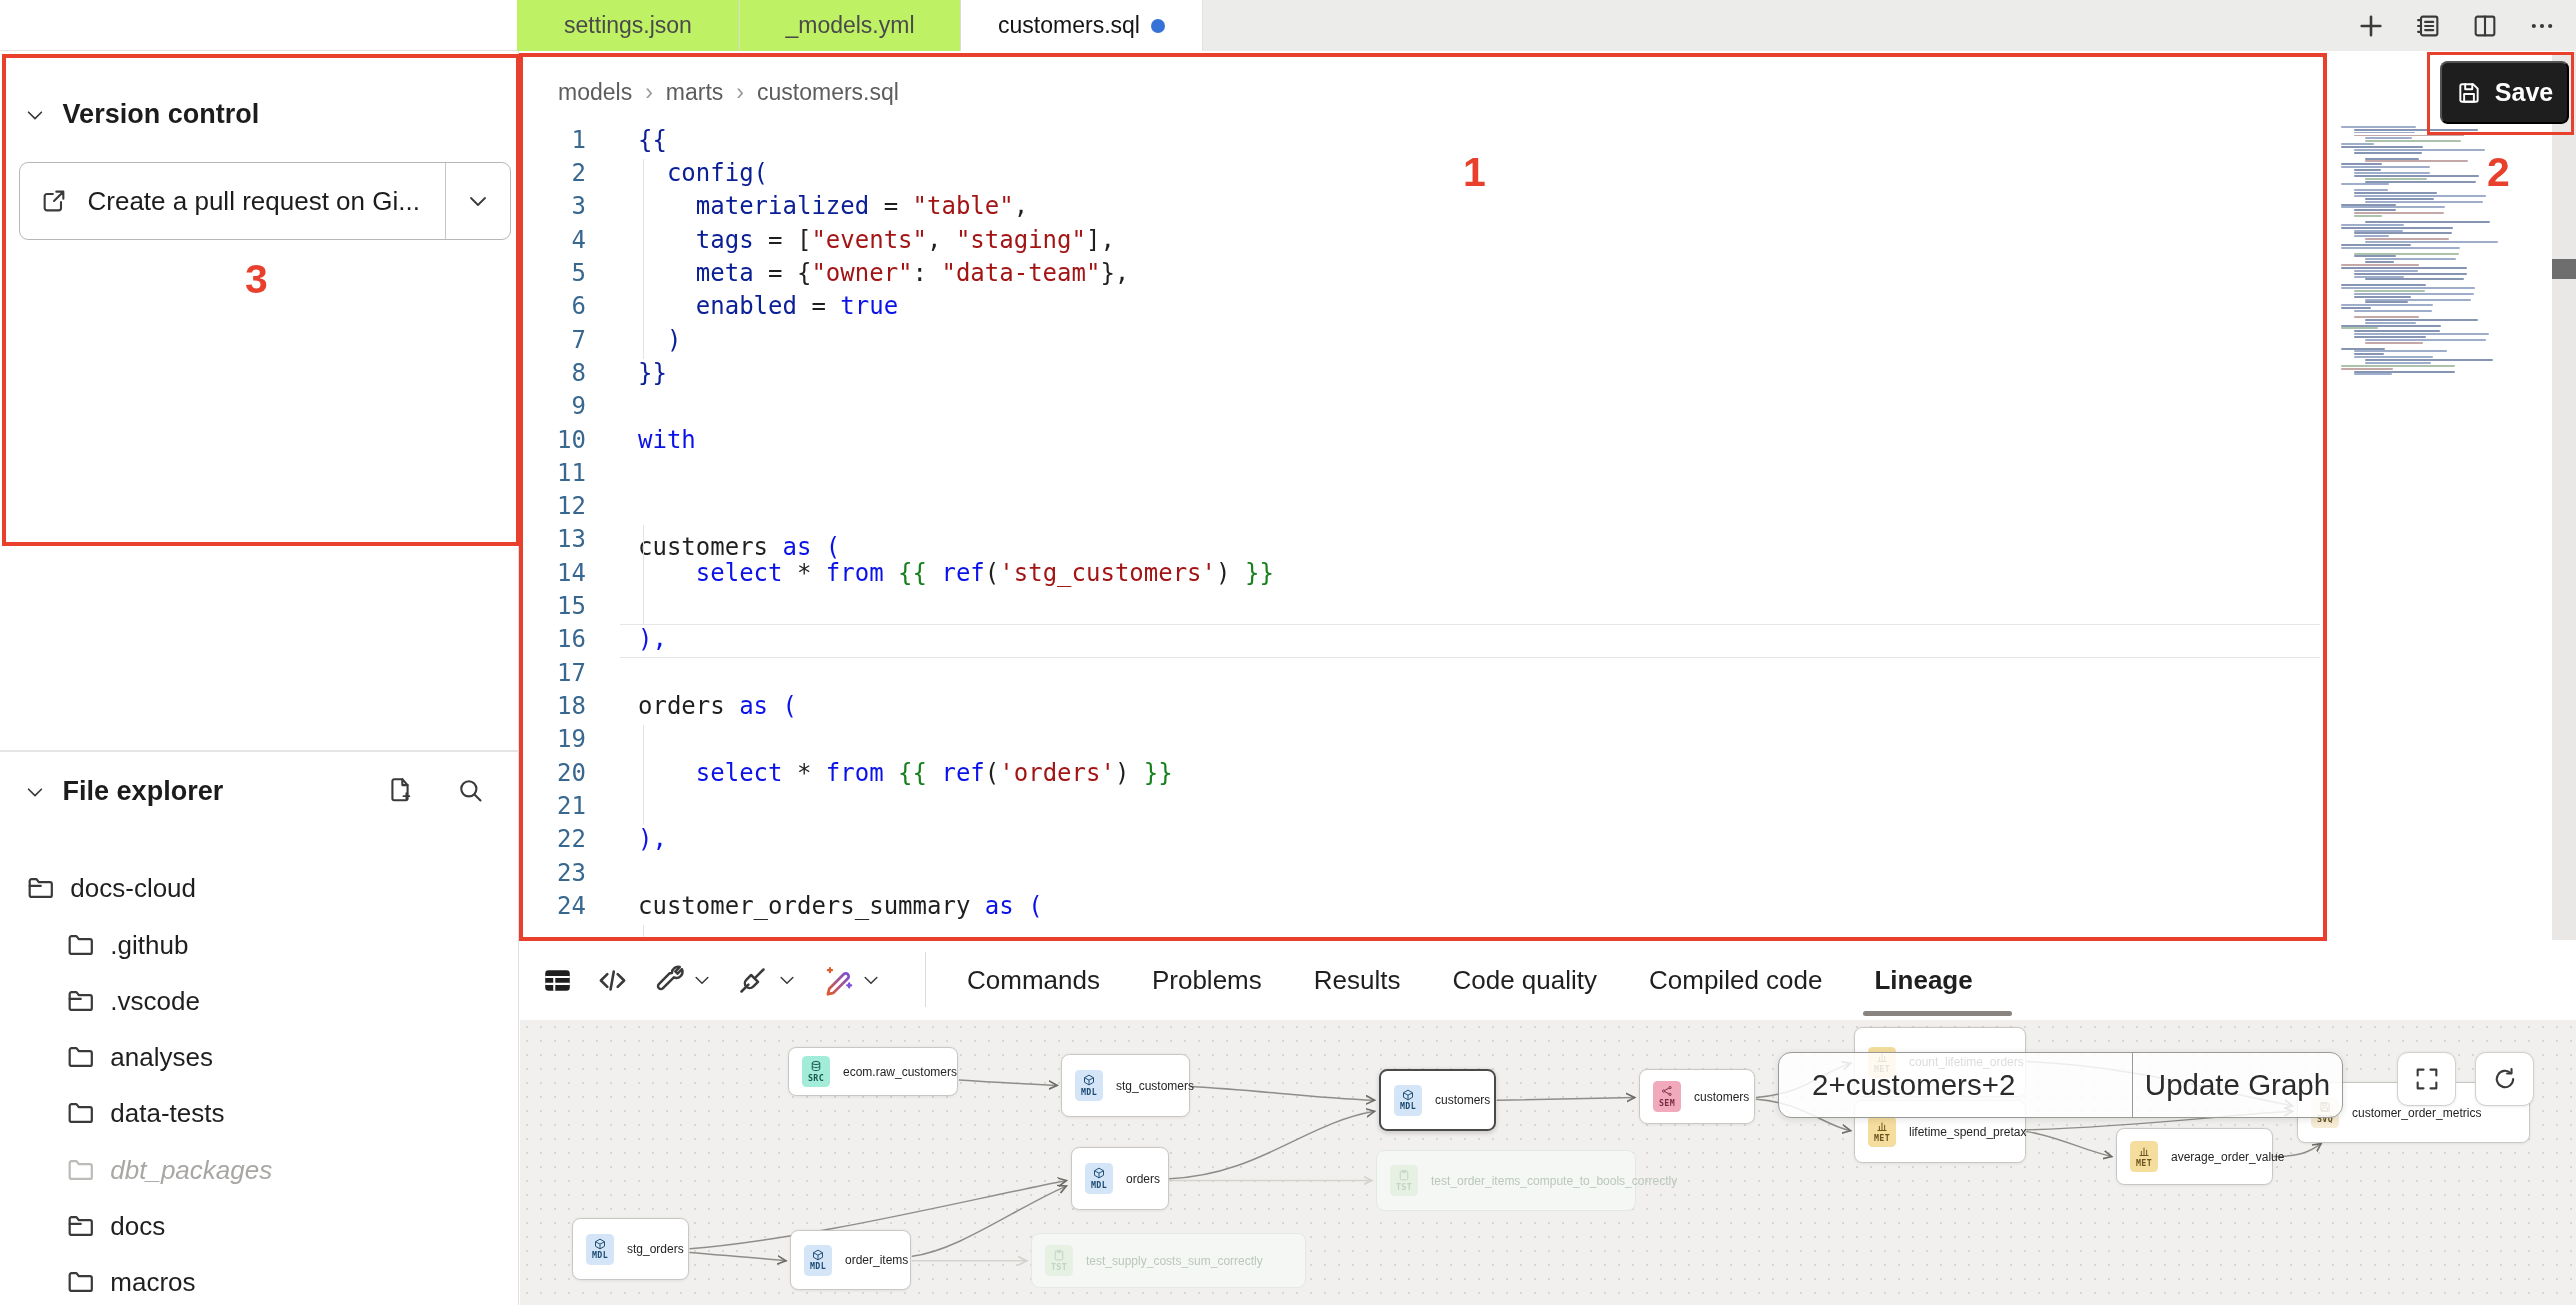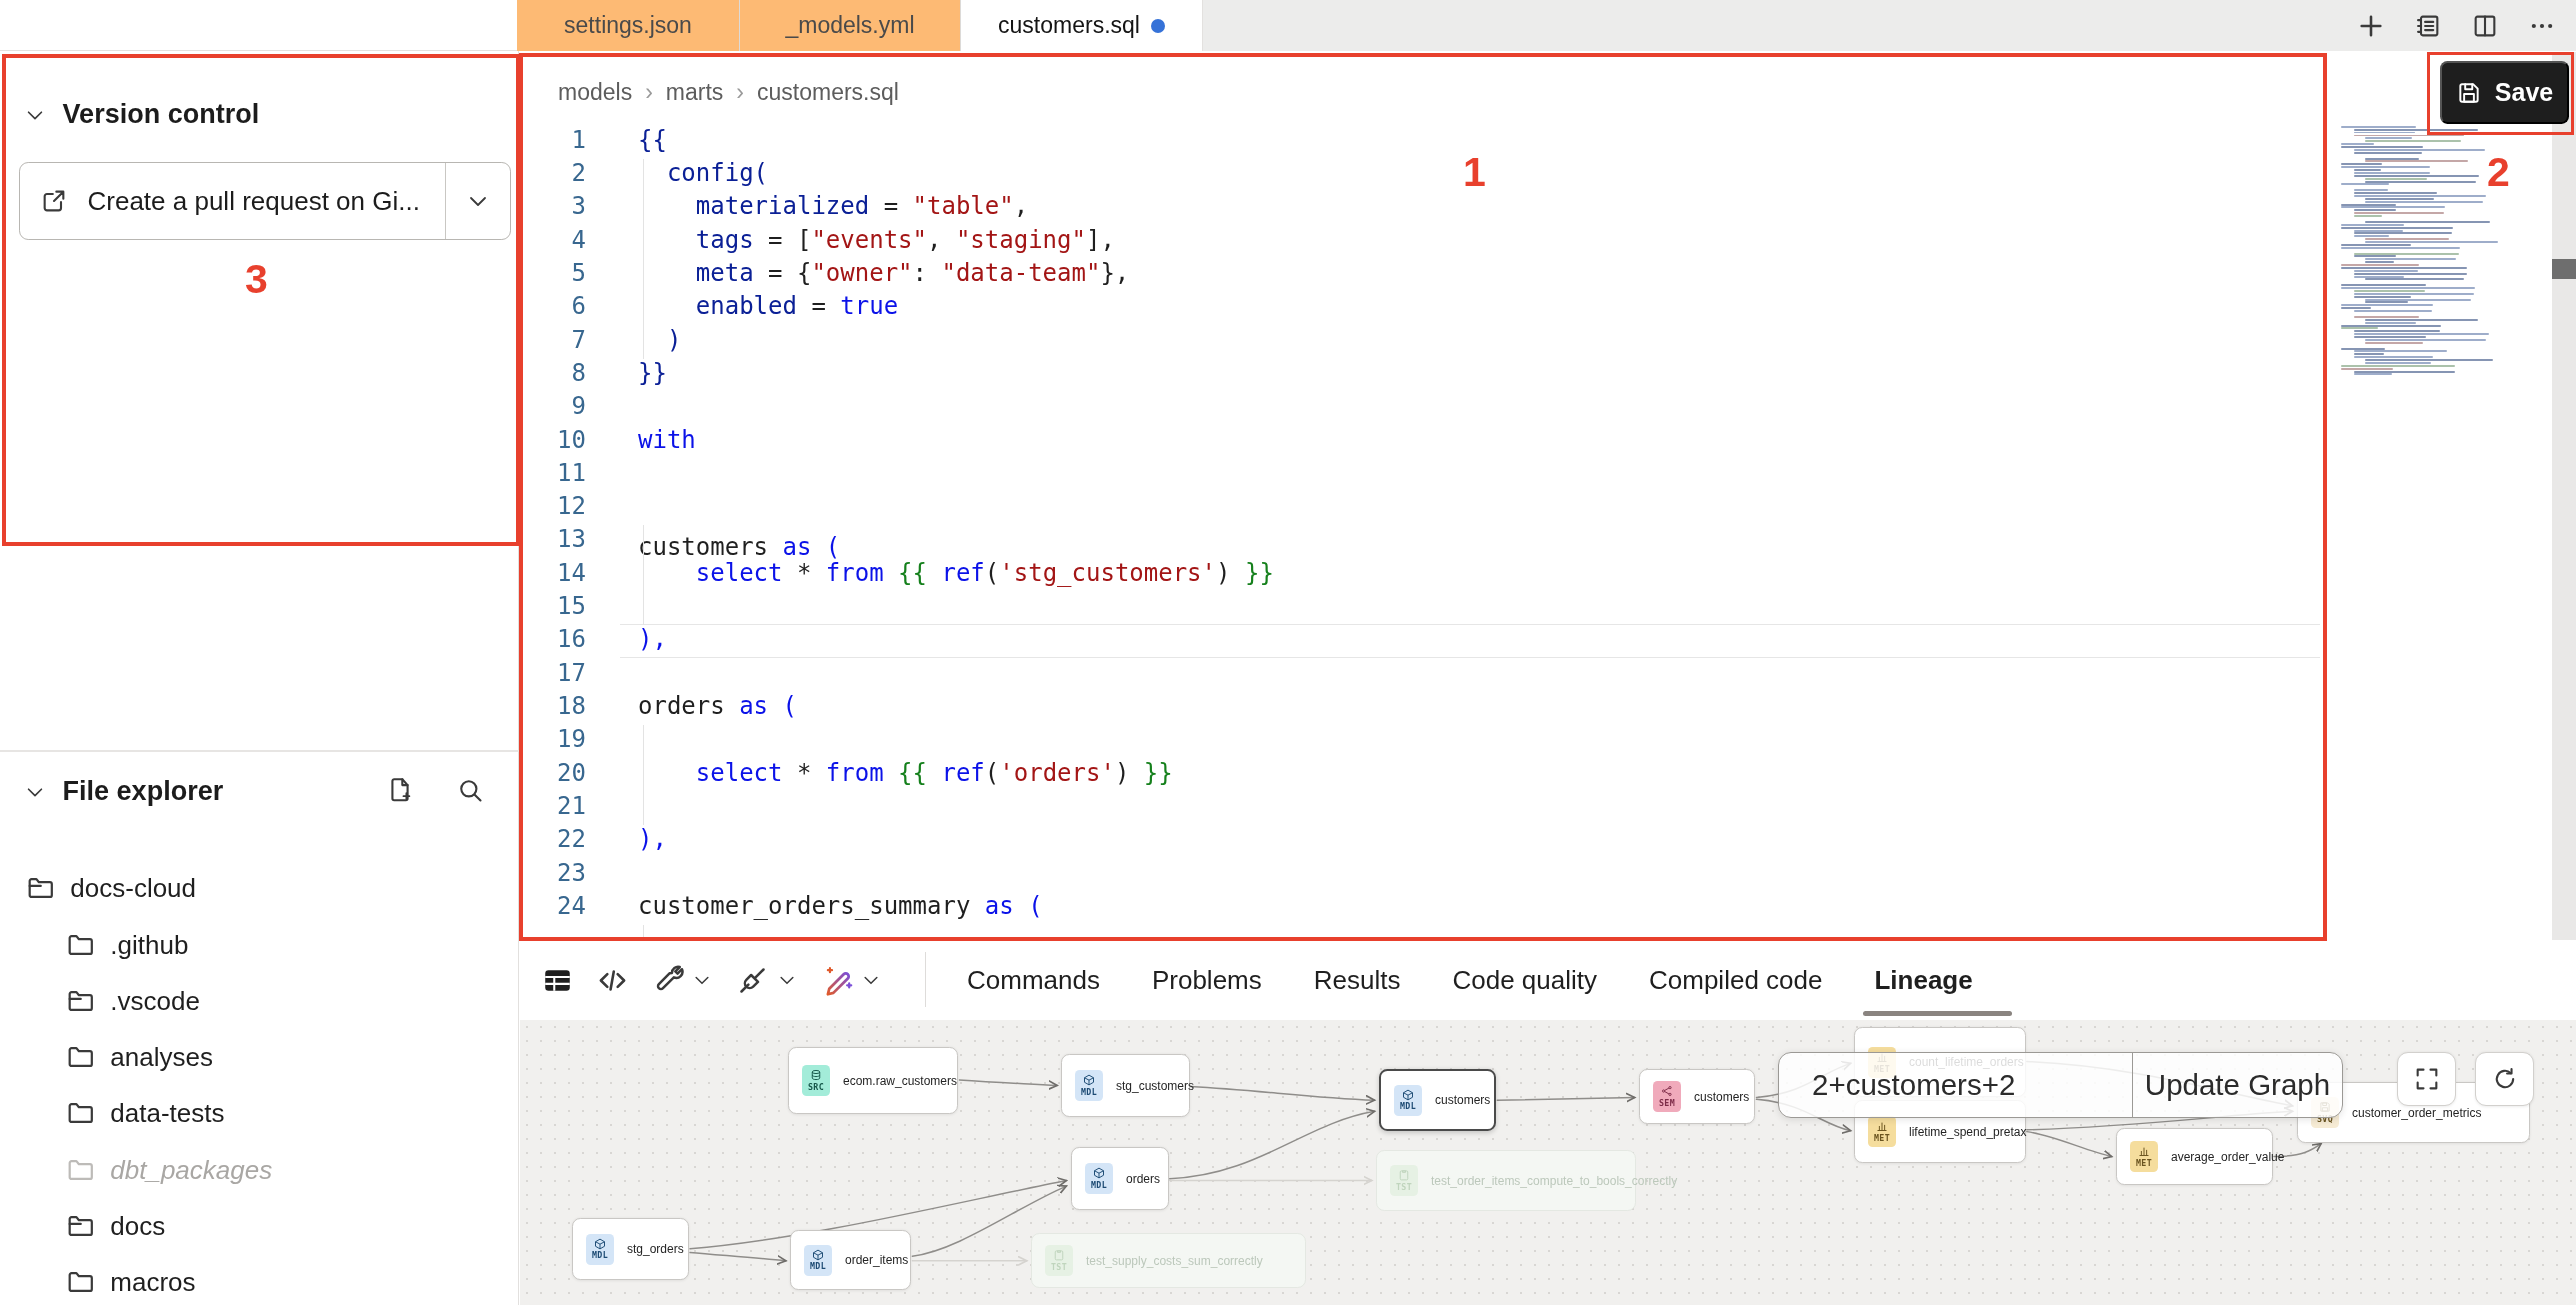--- a/index.html
+++ b/index.html
@@ -5,21 +5,21 @@
   * { margin:0; padding:0; box-sizing:border-box; }
   html,body { width:2576px; height:1306px; background:#fff; font-family:"Liberation Sans",sans-serif; color:#1f1f1f; overflow:hidden; }
   #root { position:relative; width:2576px; height:1306px; background:#fff; }
 
   
   .topbar { position:absolute; left:0; top:0; width:2576px; height:51px; background:#fff; border-bottom:0.9px solid #e3e1df; z-index:5; }
   .tabstrip { position:absolute; left:517px; top:0; width:2059px; height:51px; background:#ececeb; }
   .branchwidget { position:absolute; left:16.6px; top:0; height:51px; display:flex; align-items:center; gap:13px; }
   .branchname { font-size:24px; color:#2b2b2b; max-width:214px; overflow:hidden; white-space:nowrap; }
   .changebranch { font-size:24px; font-weight:600; color:#3b28dd; white-space:nowrap; cursor:pointer; }
-  .tab { position:absolute; top:0; height:51px; display:flex; align-items:center; justify-content:center; gap:11px; font-size:23px; color:#4a4a4a; background:#fdba74; border-right:0.9px solid #dcdad8; cursor:pointer; }
+  .tab { position:absolute; top:0; height:51px; display:flex; align-items:center; justify-content:center; gap:11px; font-size:23px; color:#4a4a4a; background:#bef264; border-right:0.9px solid #dcdad8; cursor:pointer; }
   .tab.active { background:#fff; color:#141414; border-right:0.9px solid #e3e1df; }
   .dirtydot { width:14px; height:14px; border-radius:50%; background:#3572d8; }
   .topicons { position:absolute; right:18.5px; top:0; height:51px; display:flex; align-items:center; gap:26px; }
   .iconbtn { width:31px; height:31px; display:flex; align-items:center; justify-content:center; cursor:pointer; }
 
   
   .sidebar { position:absolute; left:0; top:51px; width:519px; height:1255px; background:#fff; border-right:0.9px solid #e2e0de; }
   .sectionheader { display:flex; align-items:center; gap:16.6px; font-size:27px; font-weight:700; color:#1c1c1c; }
   .vc-header { position:absolute; left:24px; top:48px; }
   .prbutton { position:absolute; left:18.5px; top:111px; width:492px; height:78px; border:1.8px solid #b8b6b2; border-radius:9.2px; background:#fff; display:flex; align-items:stretch; cursor:pointer; }
@@ -490,21 +490,21 @@
         <path d="M1633 45 C1752 50 1850 80 1921 93" marker-end="url(#arr)"></path>
         <path d="M1901 148 C1932 148 1942 141 1952 134" marker-end="url(#arr)"></path>
       </g>
       <g stroke="#d5d3cf" stroke-width="1.6">
         <path d="M425 261 L549 261" marker-end="url(#arrf)"></path>
         <path d="M704 174 L923 174" marker-end="url(#arrf)"></path>
       </g>
     </svg>
 
     <div id="nodelayer">
-        <div class="lnode" style="left: 268px; top: 27px; width: 170px; height: 67px;">
+        <div class="lnode" style="left: 268px; top: 27px; width: 170px; height: 49px;">
           <span class="badge b-SRC">
             <svg viewBox="0 0 16 16" fill="none" stroke="currentColor" stroke-width="1.3">
               <ellipse cx="8" cy="4" rx="5" ry="2.1"></ellipse>
               <path d="M3 4v8c0 1.2 2.2 2.1 5 2.1s5-.9 5-2.1V4"></path>
               <path d="M3 8c0 1.2 2.2 2.1 5 2.1S13 9.2 13 8"></path>
             </svg>
             <i>SRC</i>
           </span>
           <span class="nlabel">ecom.raw_customers</span>
         </div>

